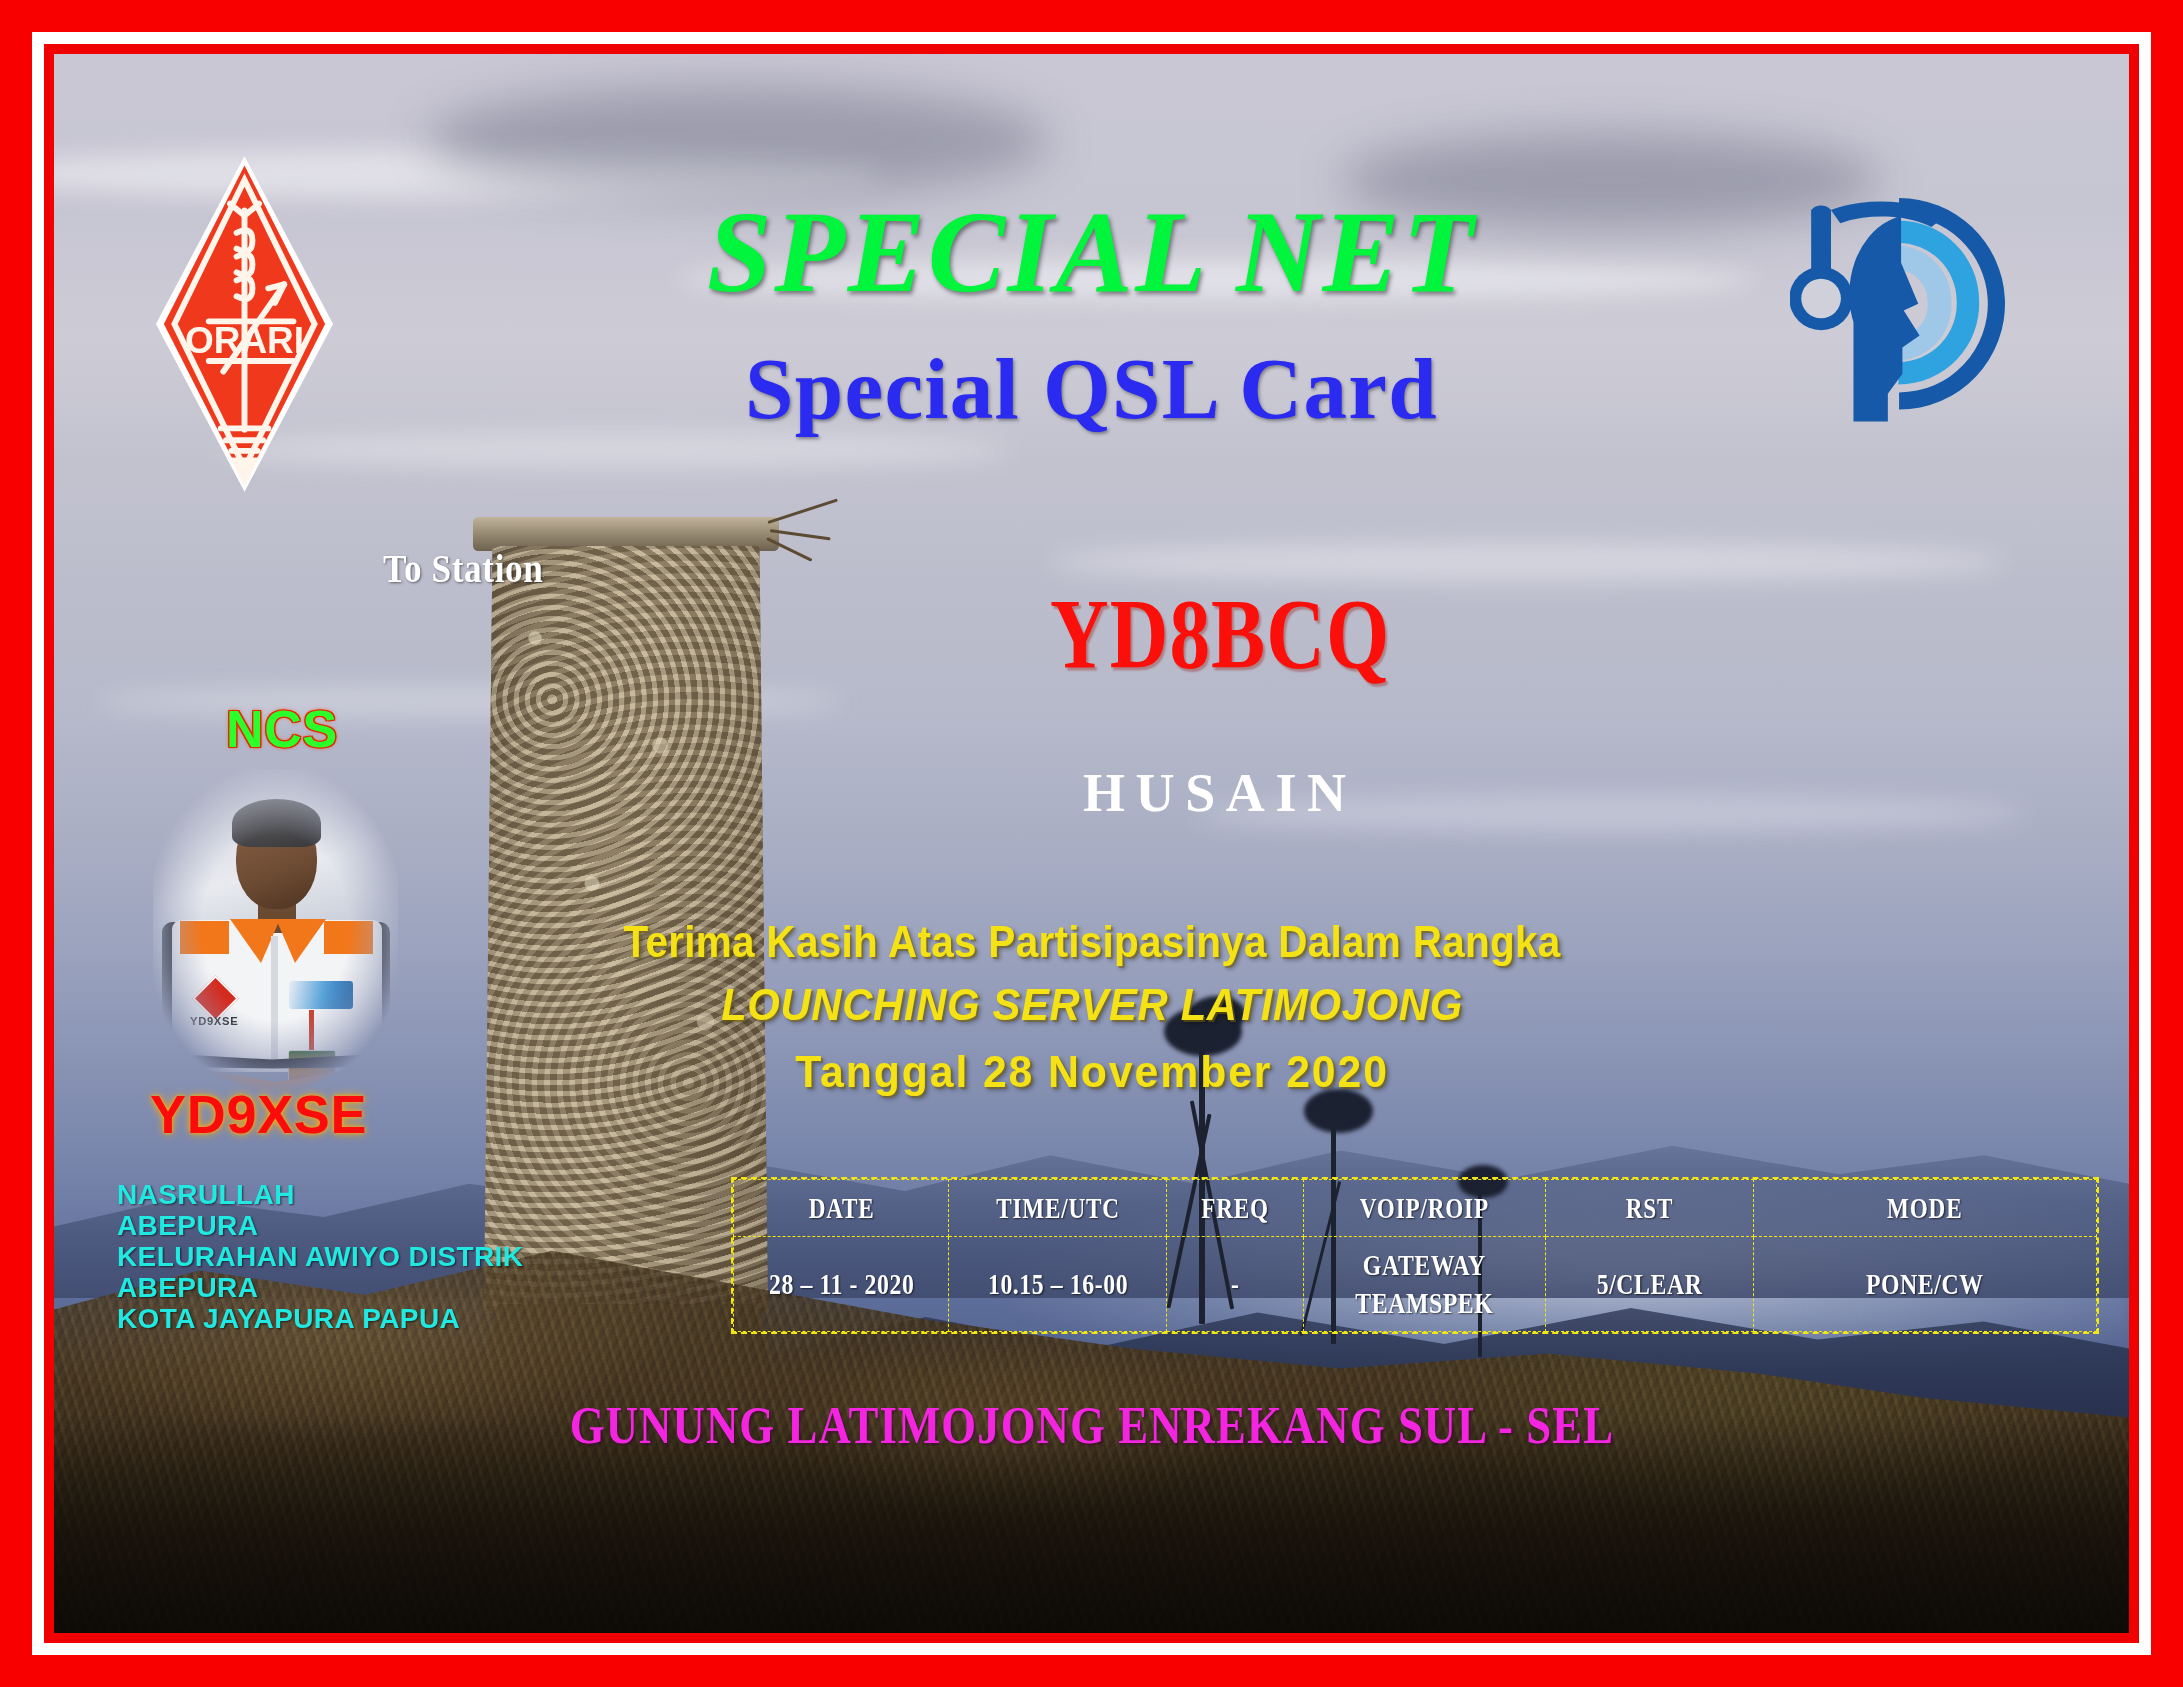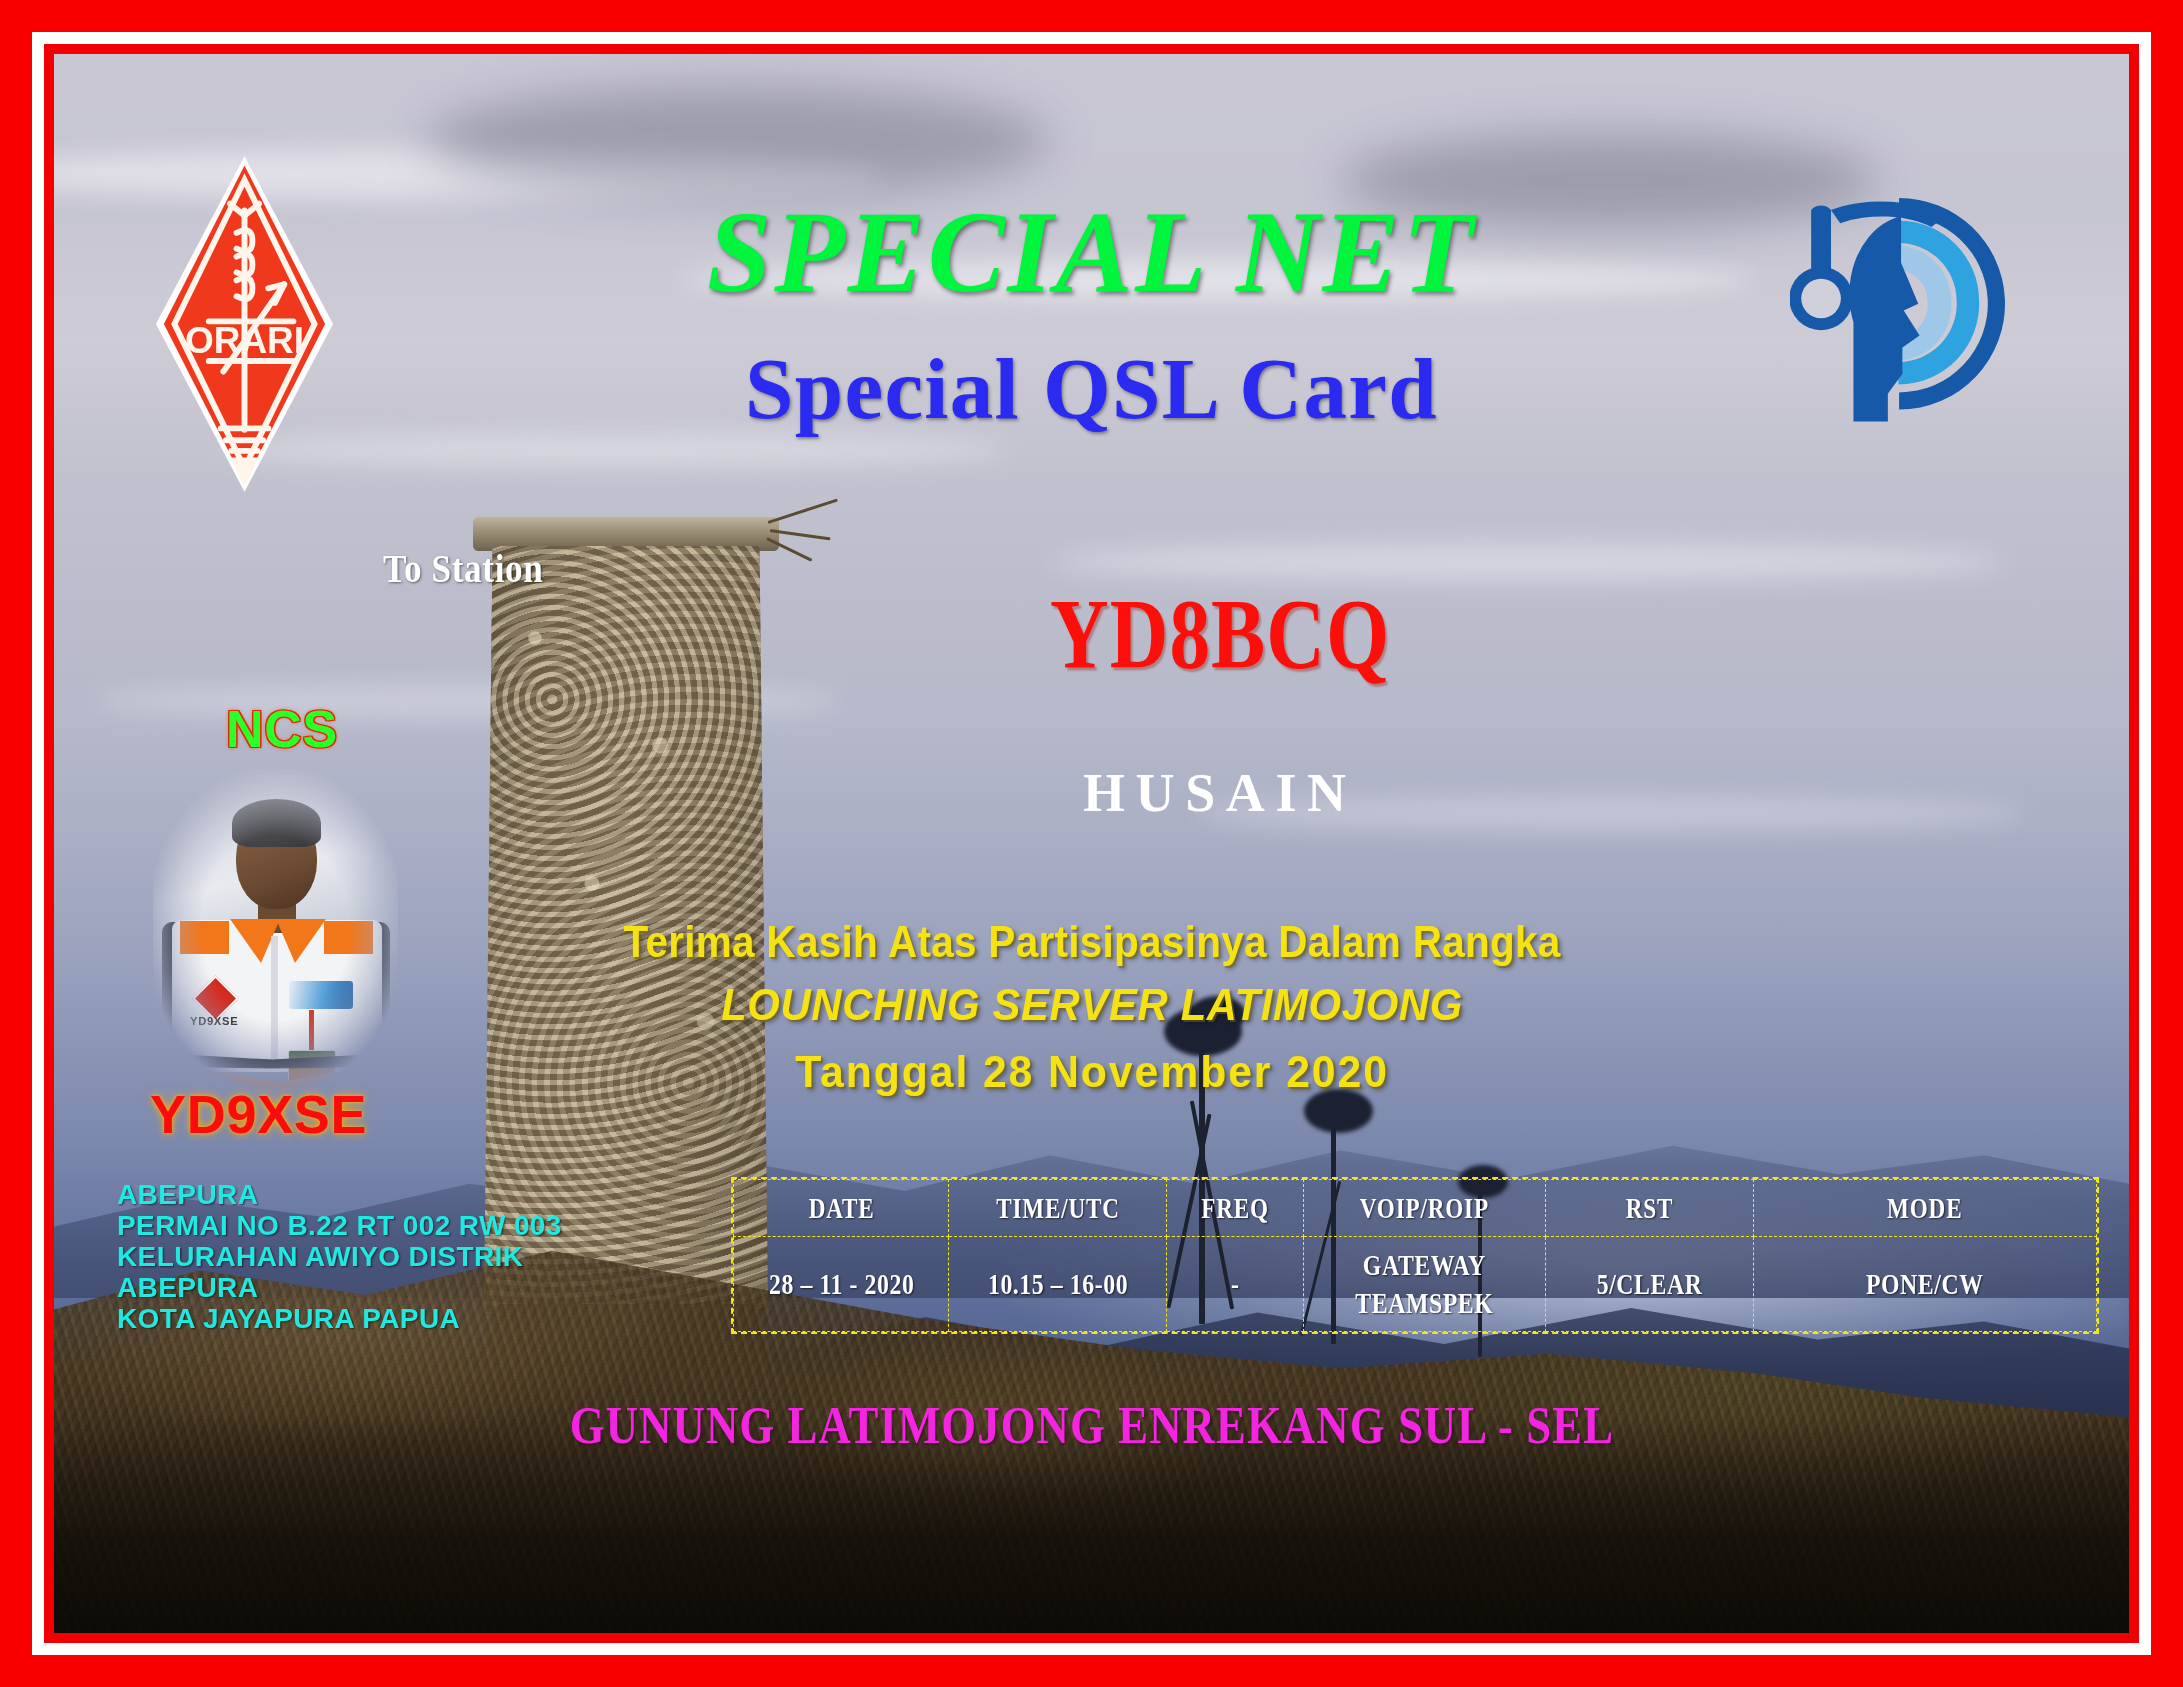--- a/index.html
+++ b/index.html
@@ -290,22 +290,22 @@
     <div class="t" id="opname">HUSAIN</div>
 
     <div class="t ylw" id="y1">Terima Kasih Atas Partisipasinya Dalam Rangka</div>
     <div class="t ylw" id="y2">LOUNCHING SERVER LATIMOJONG</div>
     <div class="t ylw" id="y3">Tanggal  28  November  2020</div>
 
     <div class="t" id="ncs">NCS</div>
     <div class="t" id="ncscall">YD9XSE</div>
 
     <div id="addr">
+      <div>NASRULLAH</div>
       <div>ABEPURA</div>
-      <div>PERMAI NO B.22 RT 002 RW 003</div>
       <div>KELURAHAN AWIYO DISTRIK</div>
       <div>ABEPURA</div>
       <div>KOTA JAYAPURA PAPUA</div>
     </div>
 
     <div id="qtable">
       <table>
         <colgroup>
           <col style="width:15.8%">
             <col style="width:16.0%">

